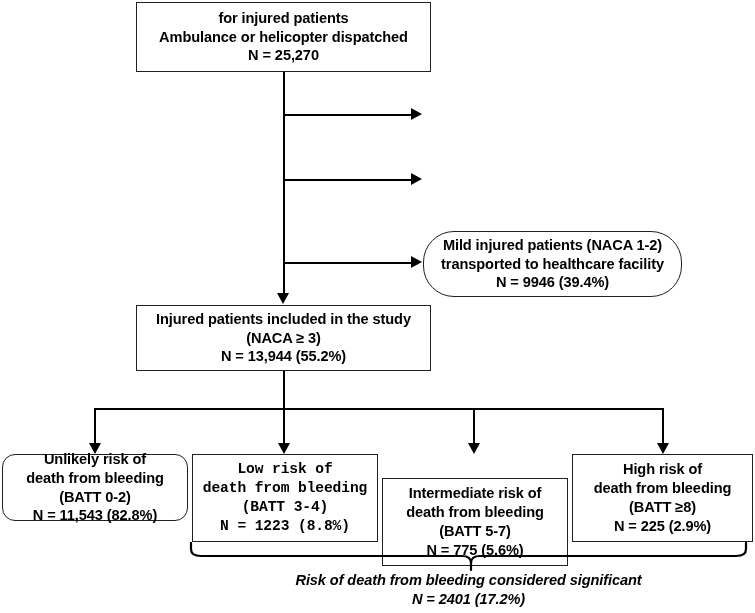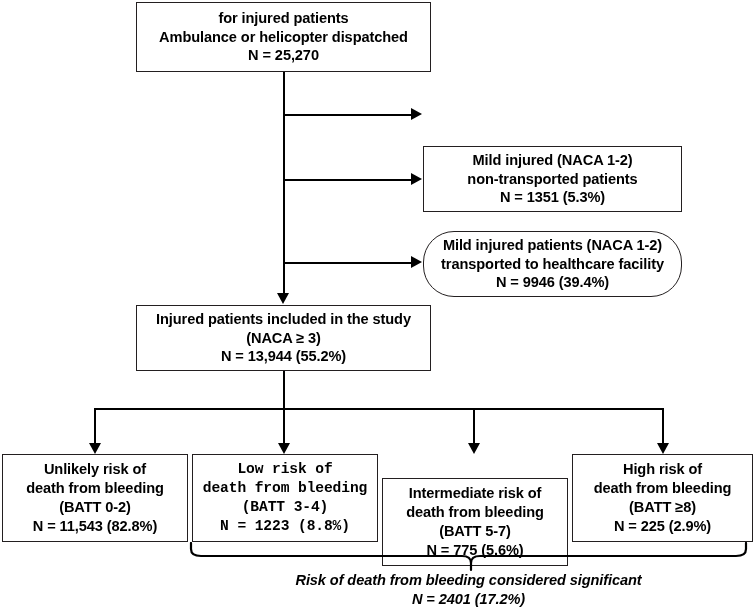--- a/index.html
+++ b/index.html
@@ -88,25 +88,20 @@
   </div>
 
   <div class="vline" style="left:283px; top:72px; height:222px;"></div>
   <div class="arrow-down" style="left:276.5px; top:293px;"></div>
 
   <div class="hline" style="left:283px; top:114px; width:129px;"></div>
   <div class="arrow-right" style="left:411px; top:108px;"></div>
 
   <div class="hline" style="left:283px; top:179px; width:129px;"></div>
   <div class="arrow-right" style="left:411px; top:173px;"></div>
-  <div class="node-box" style="left:423px; top:146px; width:259px; height:66px;">
-    <span class="ln">Mild injured (NACA 1-2)</span>
-    <span class="ln">non-transported patients</span>
-    <span class="ln">N = 1351 (5.3%)</span>
-  </div>
 
   <div class="hline" style="left:283px; top:262px; width:129px;"></div>
   <div class="arrow-right" style="left:411px; top:256px;"></div>
   <div class="node-box" style="left:423px; top:231px; width:259px; height:66px;border-radius:31px;">
     <span class="ln">Mild injured patients (NACA 1-2)</span>
     <span class="ln">transported to healthcare facility</span>
     <span class="ln">N = 9946 (39.4%)</span>
   </div>
 
   <div class="node-box" style="left:136px; top:305px; width:295px; height:66px;">
@@ -123,21 +118,21 @@
 
   <div class="vline" style="left:283px; top:408px; height:36px;"></div>
   <div class="arrow-down" style="left:277.5px; top:443px;"></div>
 
   <div class="vline" style="left:473px; top:408px; height:36px;"></div>
   <div class="arrow-down" style="left:467.5px; top:443px;"></div>
 
   <div class="vline" style="left:662px; top:408px; height:36px;"></div>
   <div class="arrow-down" style="left:656.5px; top:443px;"></div>
 
-  <div class="node-box" style="left:2px; top:454px; width:186px; height:88px;">
+  <div class="node-box" style="left:2px; top:454px; width:186px; height:67px;border-radius:13px;">
     <span class="ln">Unlikely risk of</span>
     <span class="ln">death from bleeding</span>
     <span class="ln">(BATT 0-2)</span>
     <span class="ln">N = 11,543 (82.8%)</span>
   </div>
 
   <div class="node-box" style="left:192px; top:454px; width:186px; height:88px;font-family:Liberation Mono, monospace;">
     <span class="ln">Low risk of</span>
     <span class="ln">death from bleeding</span>
     <span class="ln">(BATT 3-4)</span>

